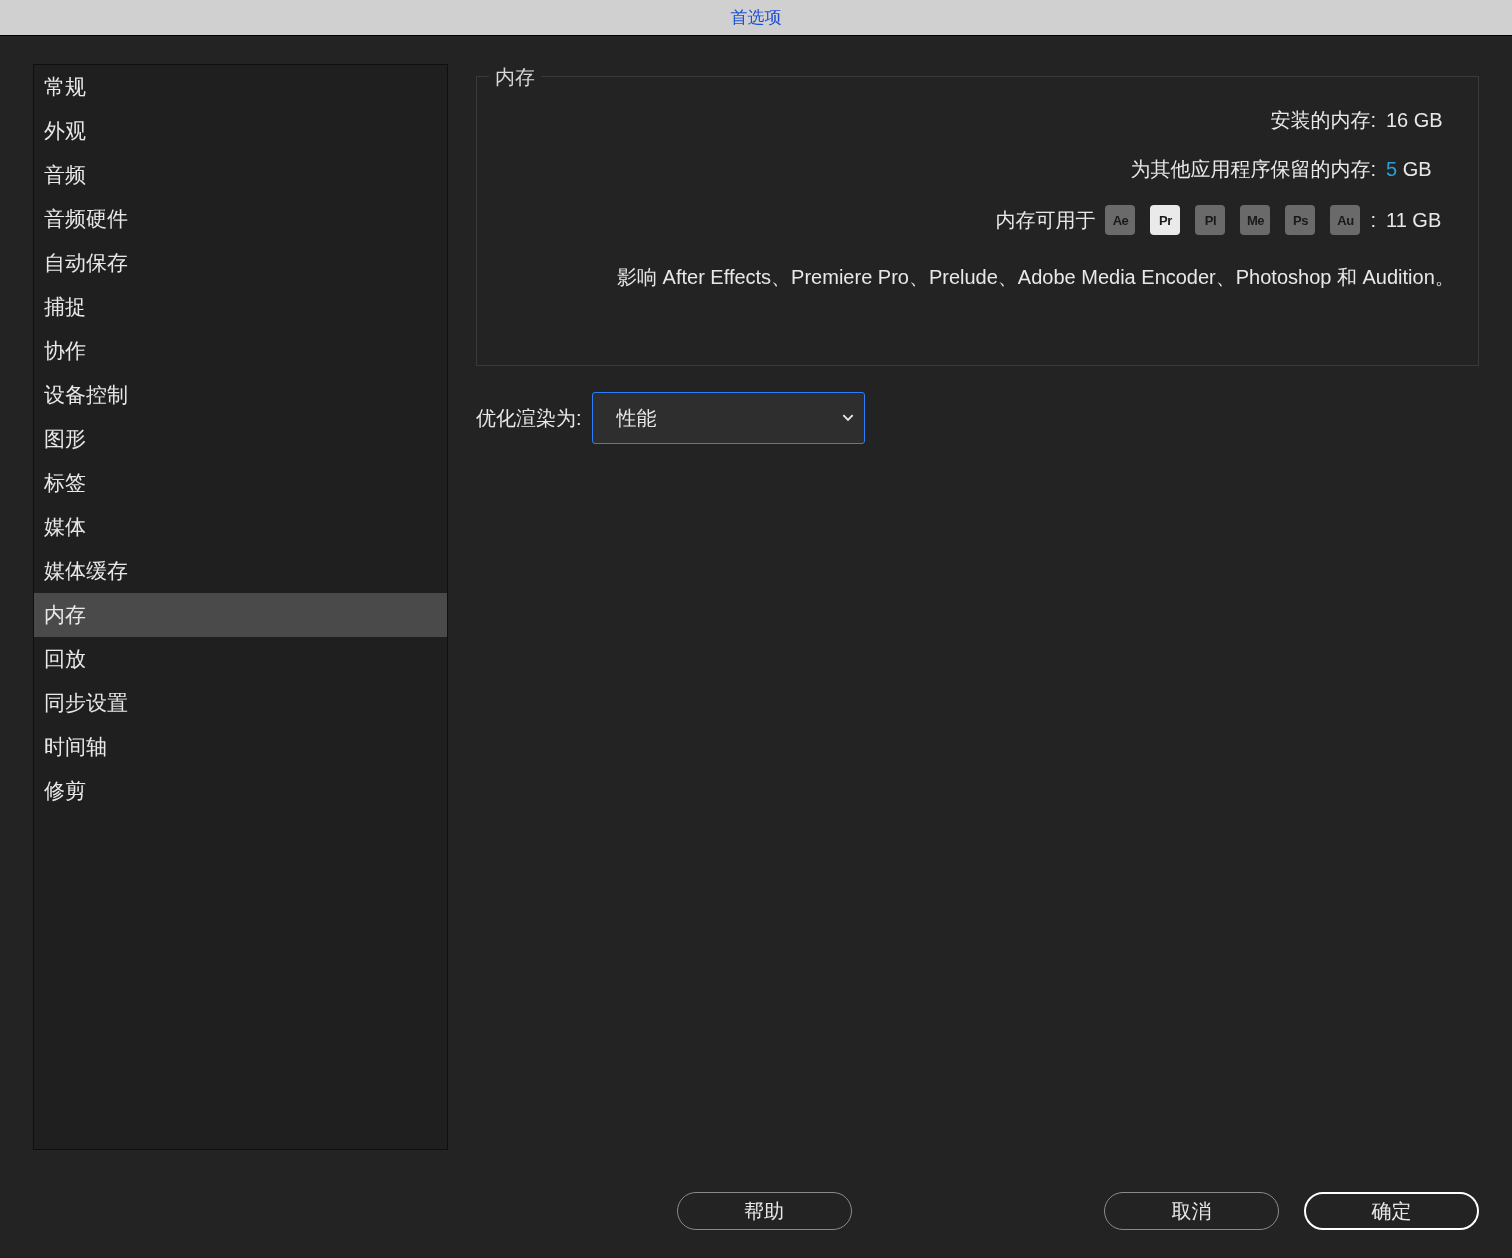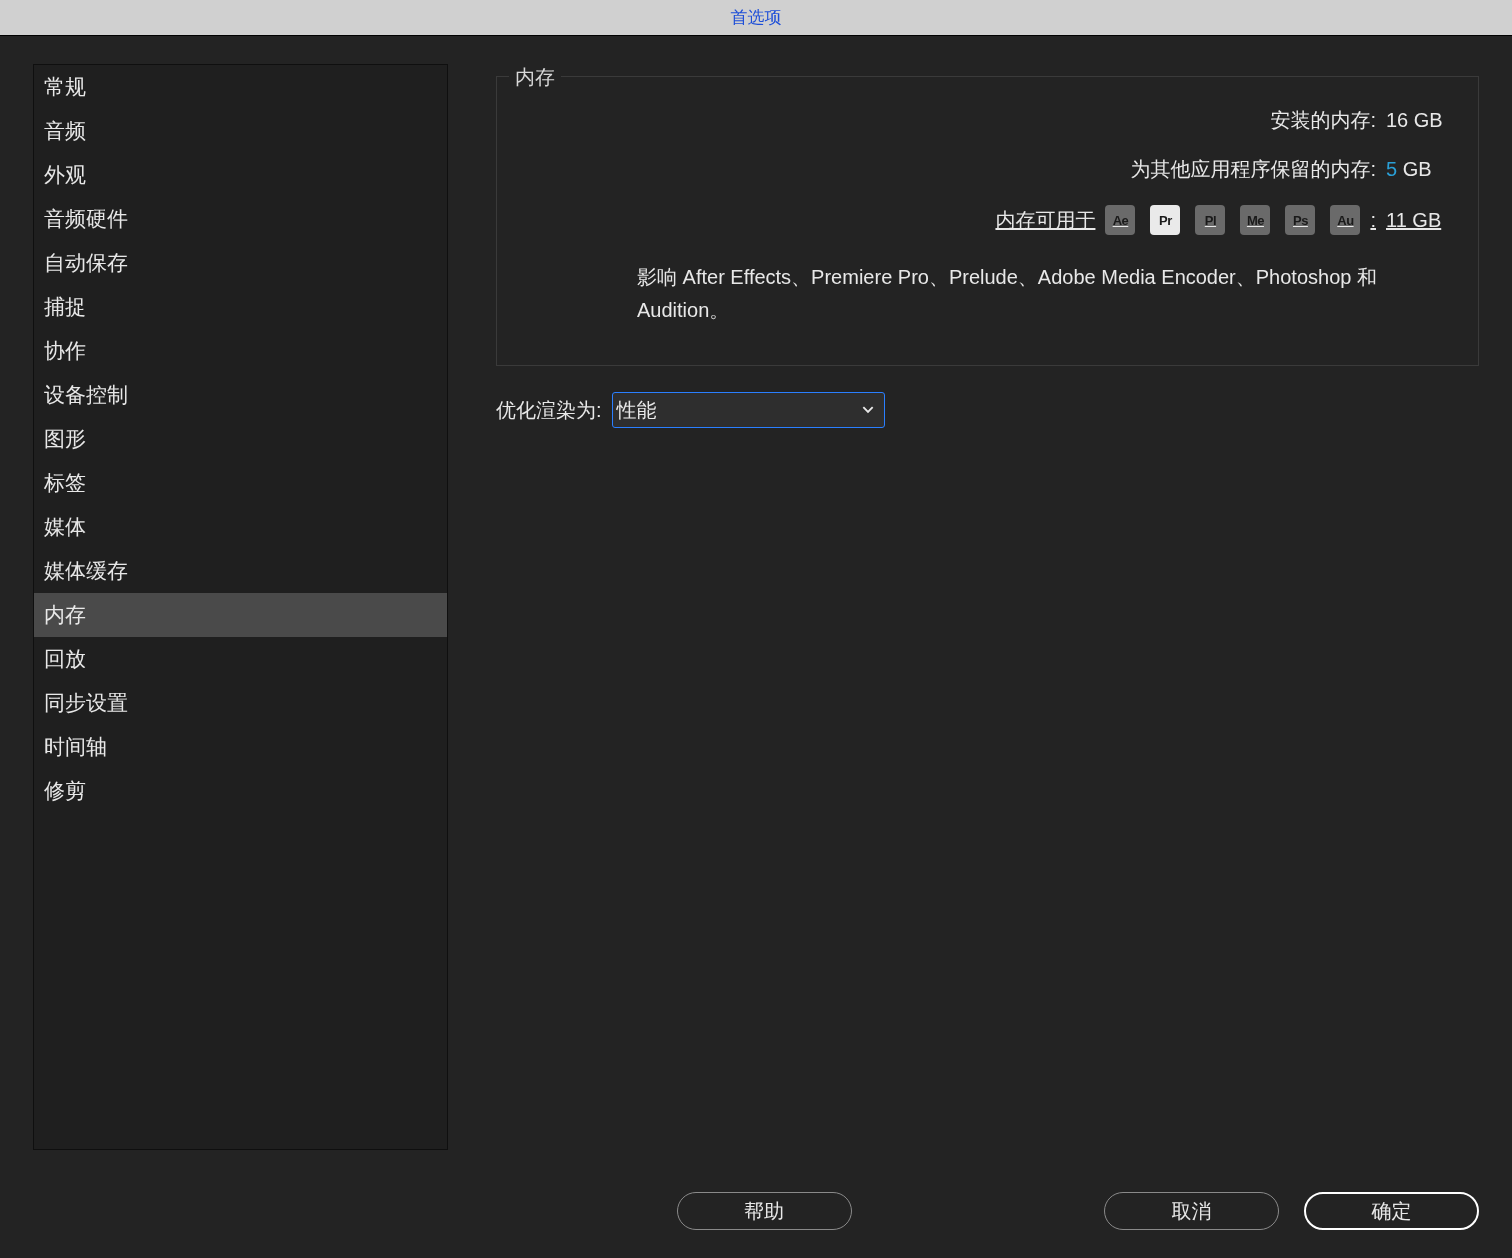--- a/index.html
+++ b/index.html
@@ -24,21 +24,20 @@
     .content {
       display: flex;
       padding: 28px 33px 28px 33px;
       height: calc(100% - 36px);
       flex-direction: column;
     }
     .main-row {
       display: flex;
       flex: 1;
       min-height: 0;
-      gap: 20px;
     }
     .sidebar {
       width: 415px;
       background: #1f1f1f;
       border: 1px solid #0f0f0f;
       overflow-y: auto;
     }
     .sidebar-item {
       height: 44px;
       padding: 0 10px;
@@ -127,27 +126,27 @@
       align-items: center;
       font-size: 20px;
       margin-top: 26px;
       gap: 10px;
     }
     .select-wrap {
       position: relative;
       width: 273px;
     }
     .select {
-      height: 36px;
+      height: 52px;
       border: 1.5px solid #2a7fff;
       background: #2e2e2e;
       border-radius: 3px;
       display: flex;
       align-items: center;
-      padding-left: 4px;
+      padding-left: 24px;
       padding-right: 30px;
       font-size: 20px;
       color: #e8e8e8;
       cursor: pointer;
     }
     .select-chevron {
       position: absolute;
       right: 10px;
       top: 50%;
       transform: translateY(-50%);
@@ -192,24 +191,24 @@
 </div>
 
 <div class="content">
   <div class="main-row">
 
     <div class="sidebar">
       <div class="sidebar-item">
           <span>常规</span>
         </div>
       <div class="sidebar-item">
+          <span>外观</span>
+        </div>
+      <div class="sidebar-item">
           <span>音频</span>
-        </div>
-      <div class="sidebar-item">
-          <span>外观</span>
         </div>
       <div class="sidebar-item">
           <span>音频硬件</span>
         </div>
       <div class="sidebar-item">
           <span>自动保存</span>
         </div>
       <div class="sidebar-item">
           <span>捕捉</span>
         </div>
@@ -258,21 +257,21 @@
         </div>
 
         <div class="mem-row">
           <span class="mem-label">为其他应用程序保留的内存:</span>
           <span class="mem-value">
             <span class="hot" style="color:#2a9fd6">5</span>
             <span>GB</span>
           </span>
         </div>
 
-        <div class="mem-row" style="justify-content:flex-end;text-decoration:underline;">
+        <div class="mem-row" style="justify-content:flex-end;">
           <span class="mem-label">内存可用于</span>
           <span class="app-badges">
             <span class="app-badge">Ae</span>
             <span class="app-badge active">Pr</span>
             <span class="app-badge">Pl</span>
             <span class="app-badge">Me</span>
             <span class="app-badge">Ps</span>
             <span class="app-badge">Au</span>
           </span>
           <span class="badge-sep">:</span>

